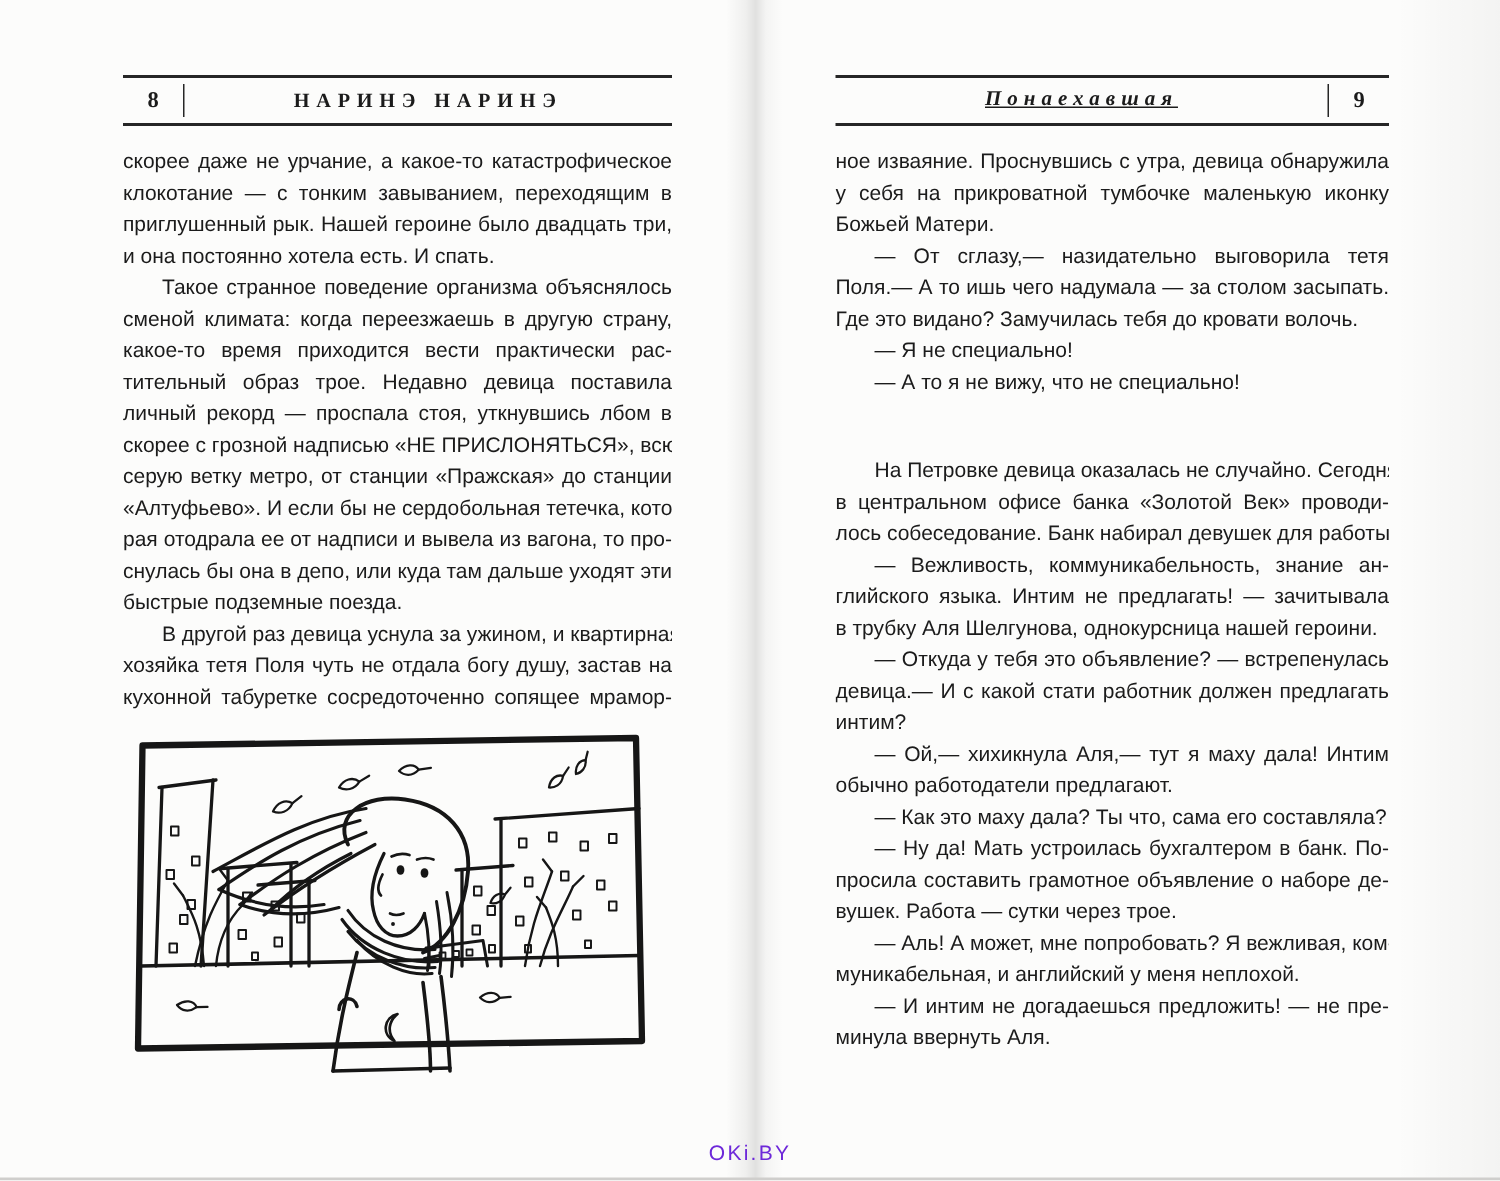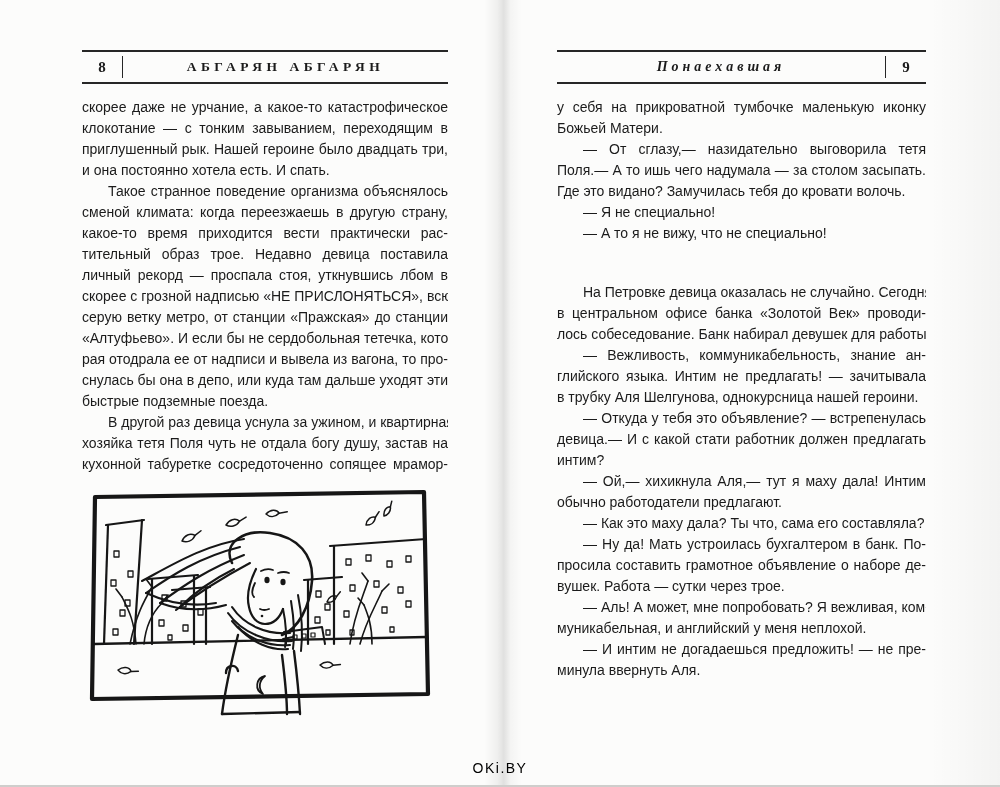--- a/index.html
+++ b/index.html
@@ -29,46 +29,46 @@
     font-family:"Liberation Serif",serif;
   }
   .pagenum{
     font-weight:700;font-size:15px;width:40px;text-align:center;
     height:22px;line-height:22px;
   }
   .page.left .pagenum{border-right:1.5px solid #262626;}
   .page.right .pagenum{border-left:1.5px solid #262626;}
   .running-title{flex:1;text-align:center;font-weight:700;}
   .page.left .running-title{font-size:13.5px;letter-spacing:4.5px;}
-  .page.right .running-title{font-size:14px;font-style:italic;letter-spacing:4px;}
+  .page.right .running-title{font-size:14px;font-style:italic;letter-spacing:4px;text-decoration:underline;}
   .body-text{margin-top:13px;font-size:14px;line-height:21px;}
   .para{margin:0;}
   .para.section-break{margin-top:38px;}
   .line{
     text-align:justify;text-align-last:justify;
     overflow:hidden;white-space:nowrap;
   }
   .line.last{text-align-last:left;}
   .line.indent{text-indent:26px;}
   .illustration-wrap{margin-top:8px;margin-left:2px;}
   .watermark{
     position:absolute;top:760px;left:0;right:0;text-align:center;
-    font-size:14px;letter-spacing:1.5px;color:#000000;
+    font-size:14px;letter-spacing:1.5px;color:#6d28d9;
   }
   svg .sk{fill:none;stroke:#161616;stroke-linecap:round;stroke-linejoin:round;}
 </style>
 </head>
 <body>
 
 <div class="spread">
 
   <div class="page left">
     <div class="page-header">
       <div class="pagenum">8</div>
-      <div class="running-title">АБГАРЯН АБГАРЯН</div>
+      <div class="running-title">НАРИНЭ НАРИНЭ</div>
     </div>
     <div class="body-text">
         <div class="para">
           <div class="line">скорее даже не урчание, а какое-то катастрофическое</div>
           <div class="line">клокотание — с тонким завыванием, переходящим в</div>
           <div class="line">приглушенный рык. Нашей героине было двадцать три,</div>
           <div class="line last">и она постоянно хотела есть. И спать.</div>
         </div>
         <div class="para">
           <div class="line indent">Такое странное поведение организма объяснялось</div>
@@ -272,20 +272,21 @@
     </div>
   </div>
 
   <div class="page right">
     <div class="page-header">
       <div class="running-title">Понаехавшая</div>
       <div class="pagenum">9</div>
     </div>
     <div class="body-text">
         <div class="para">
+          <div class="line">ное изваяние. Проснувшись с утра, девица обнаружила</div>
           <div class="line">у себя на прикроватной тумбочке маленькую иконку</div>
           <div class="line last">Божьей Матери.</div>
         </div>
         <div class="para">
           <div class="line indent">— От сглазу,— назидательно выговорила тетя</div>
           <div class="line">Поля.— А то ишь чего надумала — за столом засыпать.</div>
           <div class="line last">Где это видано? Замучилась тебя до кровати волочь.</div>
         </div>
         <div class="para">
           <div class="line last indent">— Я не специально!</div>

